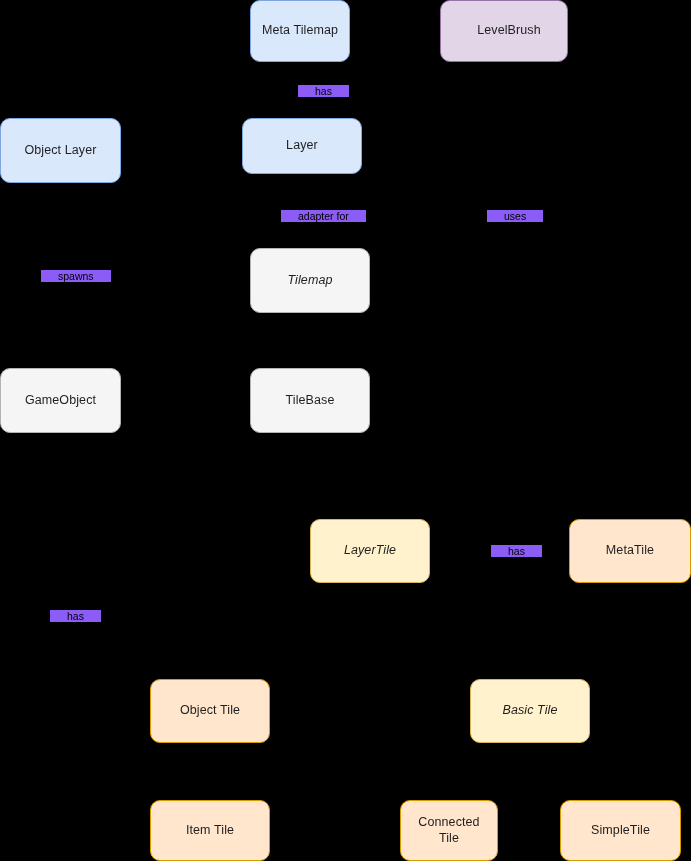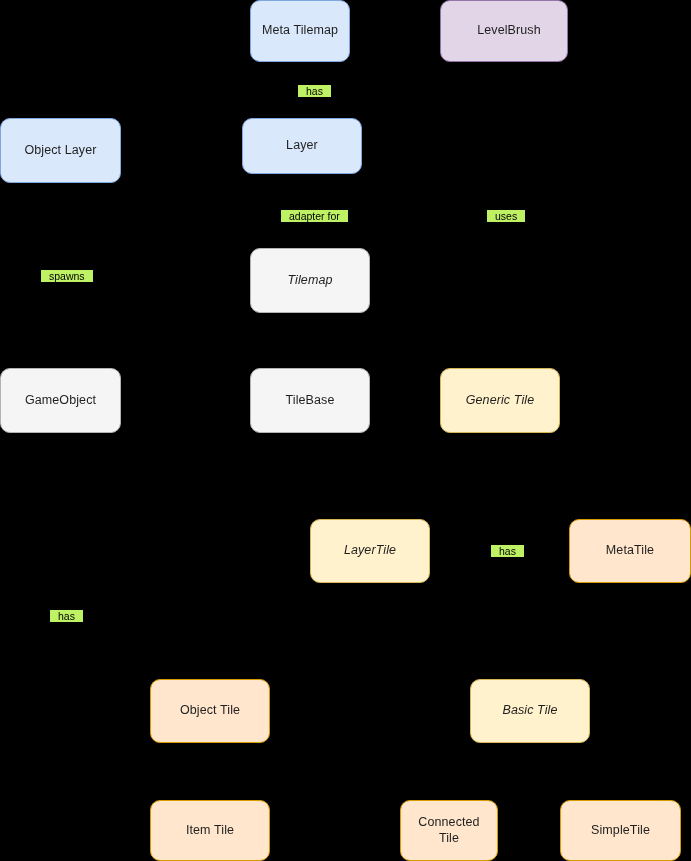--- a/index.html
+++ b/index.html
@@ -38,25 +38,25 @@
   }
   
   .fill-blue   { background: #dae8fc; border-color: #7ea6e0; }
   .fill-purple { background: #e1d5e7; border-color: #9673a6; }
   .fill-gray   { background: #f5f5f5; border-color: #b3b3b3; }
   .fill-yellow { background: #fff2cc; border-color: #d6b656; }
   .fill-peach  { background: #ffe6cc; border-color: #d79b00; }
 
   .edge-label {
     position: absolute;
-    background: #bef264;
+    background: #8b5cf6;
     color: #000000;
     font-size: 10.5px;
     line-height: 12px;
-    padding: 0 8px;
+    padding: 0 17px;
     white-space: nowrap;
     font-family: "Liberation Sans", sans-serif;
   }
 </style>
 </head>
 <body>
 
 <div id="diagram-canvas">
     <div class="node fill-blue" style="left: 250px; top: 0px; width: 100px; height: 62px;">
       <span>Meta Tilemap</span>
@@ -71,23 +71,20 @@
       <span>Layer</span>
     </div>
     <div class="node fill-gray" style="left: 250px; top: 248px; width: 120px; height: 65px; font-style: italic;">
       <span>Tilemap</span>
     </div>
     <div class="node fill-gray" style="left: 0px; top: 368px; width: 121px; height: 65px;">
       <span>GameObject</span>
     </div>
     <div class="node fill-gray" style="left: 250px; top: 368px; width: 120px; height: 65px;">
       <span>TileBase</span>
-    </div>
-    <div class="node fill-yellow italic" style="left: 440px; top: 368px; width: 120px; height: 65px;">
-      <span>Generic Tile</span>
     </div>
     <div class="node fill-yellow italic" style="left: 310px; top: 519px; width: 120px; height: 64px;">
       <span>LayerTile</span>
     </div>
     <div class="node fill-peach" style="left: 569px; top: 519px; width: 122px; height: 64px;">
       <span>MetaTile</span>
     </div>
     <div class="node fill-peach" style="left: 150px; top: 679px; width: 120px; height: 64px;">
       <span>Object Tile</span>
     </div>

